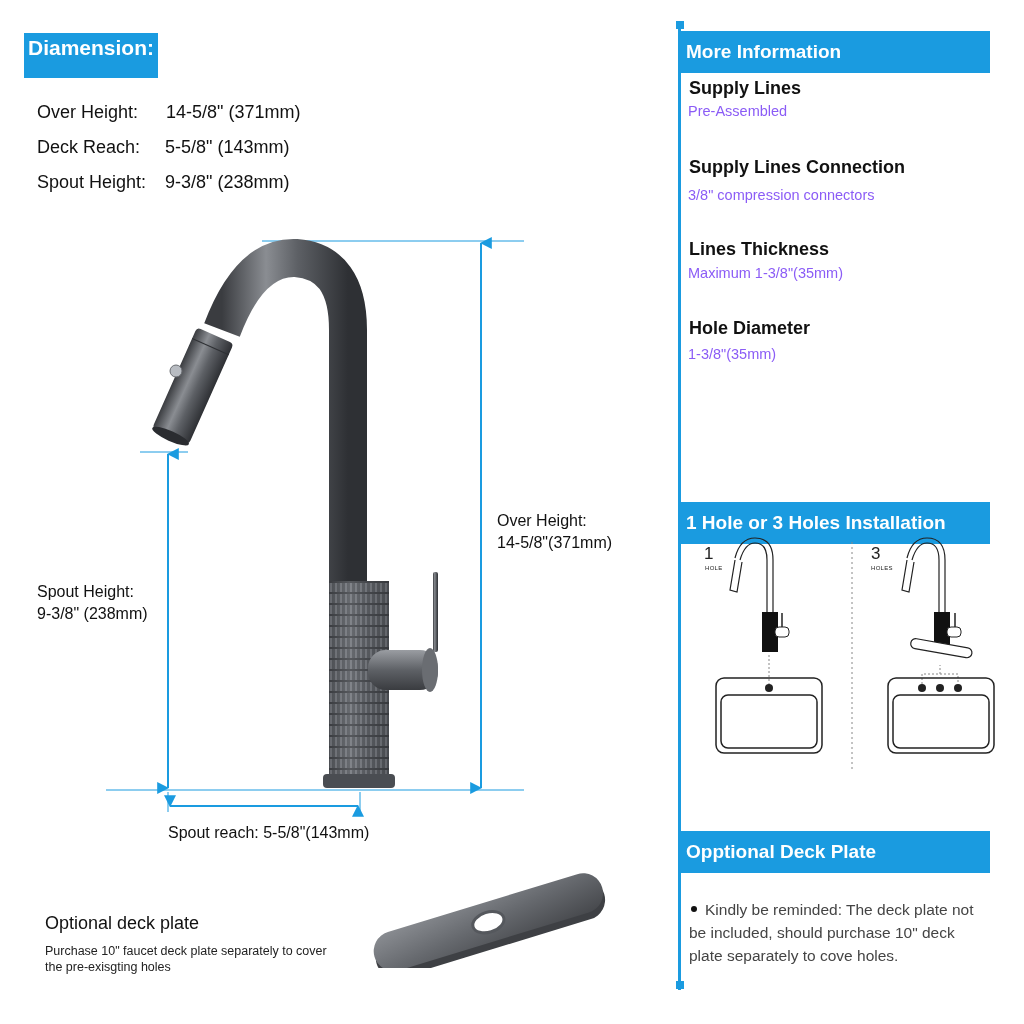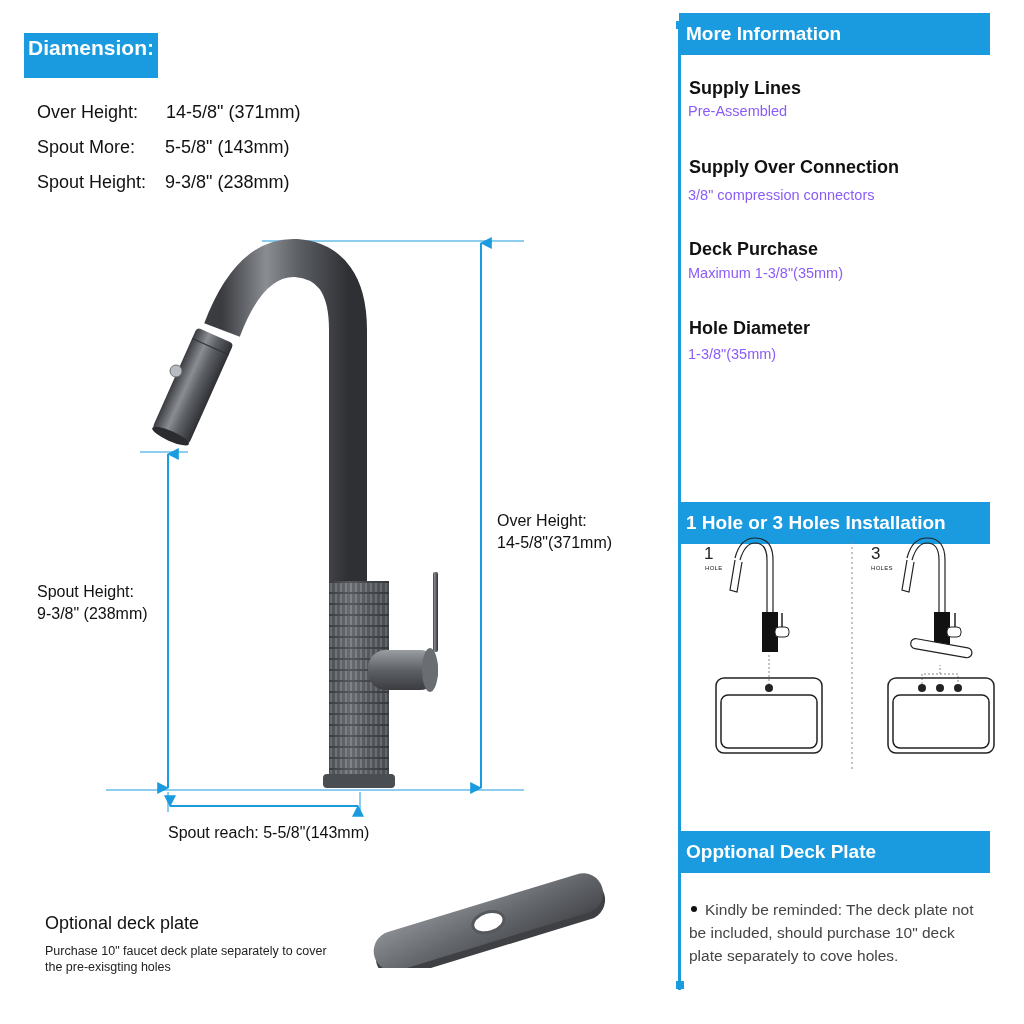--- a/index.html
+++ b/index.html
@@ -43,21 +43,21 @@
 </style>
 </head>
 <body>
 
 <div class="abs dim-badge">Diamension:</div>
 
 <div class="abs spec-line" style="left:27px; top:81px;">
   <span class="lbl" style="width:129px;">Over Height:</span><span class="val">14-5/8" (371mm)</span>
 </div>
 <div class="abs spec-line" style="left:27px; top:116px;">
-  <span class="lbl" style="width:128px;">Spout More:</span><span class="val">5-5/8" (143mm)</span>
+  <span class="lbl" style="width:128px;">Deck Reach:</span><span class="val">5-5/8" (143mm)</span>
 </div>
 <div class="abs spec-line" style="left:27px; top:151px;">
   <span class="lbl" style="width:128px;">Spout Height:</span><span class="val">9-3/8" (238mm)</span>
 </div>
 
 <svg style="left:0; top:220px;" width="660" height="640" viewBox="0 220 660 640">
   <defs>
     <linearGradient id="metalV" x1="0" x2="1" y1="0" y2="0">
       <stop offset="0" stop-color="#3a3c40"></stop>
       <stop offset="0.35" stop-color="#8a8d92"></stop>
@@ -134,29 +134,29 @@
     <rect x="8" y="42" width="238" height="40" rx="20" fill="#3e4044"></rect>
     <rect x="8" y="35" width="238" height="40" rx="20" fill="url(#plateG)"></rect>
     <ellipse cx="127" cy="55" rx="16" ry="10" fill="#ffffff" stroke="#55585d" stroke-width="3"></ellipse>
   </g>
 </svg>
 
 <div class="abs panel-line-v"></div>
 <div class="abs panel-cap" style="left:676px; top:21px;"></div>
 <div class="abs panel-cap" style="left:676px; top:981px;"></div>
 
-<div class="abs section-bar" style="top:13px;">More Information</div>
+<div class="abs section-bar" style="top:31px;">More Information</div>
 
 <div class="abs info-title" style="top:78px;">Supply Lines</div>
 <div class="abs info-sub" style="top:103px;">Pre-Assembled</div>
 
-<div class="abs info-title" style="top:157px;">Supply Over Connection</div>
+<div class="abs info-title" style="top:157px;">Supply Lines Connection</div>
 <div class="abs info-sub" style="top:187px;">3/8" compression connectors</div>
 
-<div class="abs info-title" style="top:239px;">Deck Purchase</div>
+<div class="abs info-title" style="top:239px;">Lines Thickness</div>
 <div class="abs info-sub" style="top:265px;">Maximum 1-3/8"(35mm)</div>
 
 <div class="abs info-title" style="top:318px;text-align:center;">Hole Diameter</div>
 <div class="abs info-sub" style="top:346px;">1-3/8"(35mm)</div>
 
 <div class="abs section-bar" style="top:481px;margin-top:21px;">1 Hole or 3 Holes Installation</div>
 
 <div class="abs small-num" style="left:704px; top:544px;">1</div>
 <div class="abs small-lbl" style="left:705px; top:565px;">HOLE</div>
 <div class="abs small-num" style="left:871px; top:544px;">3</div>

